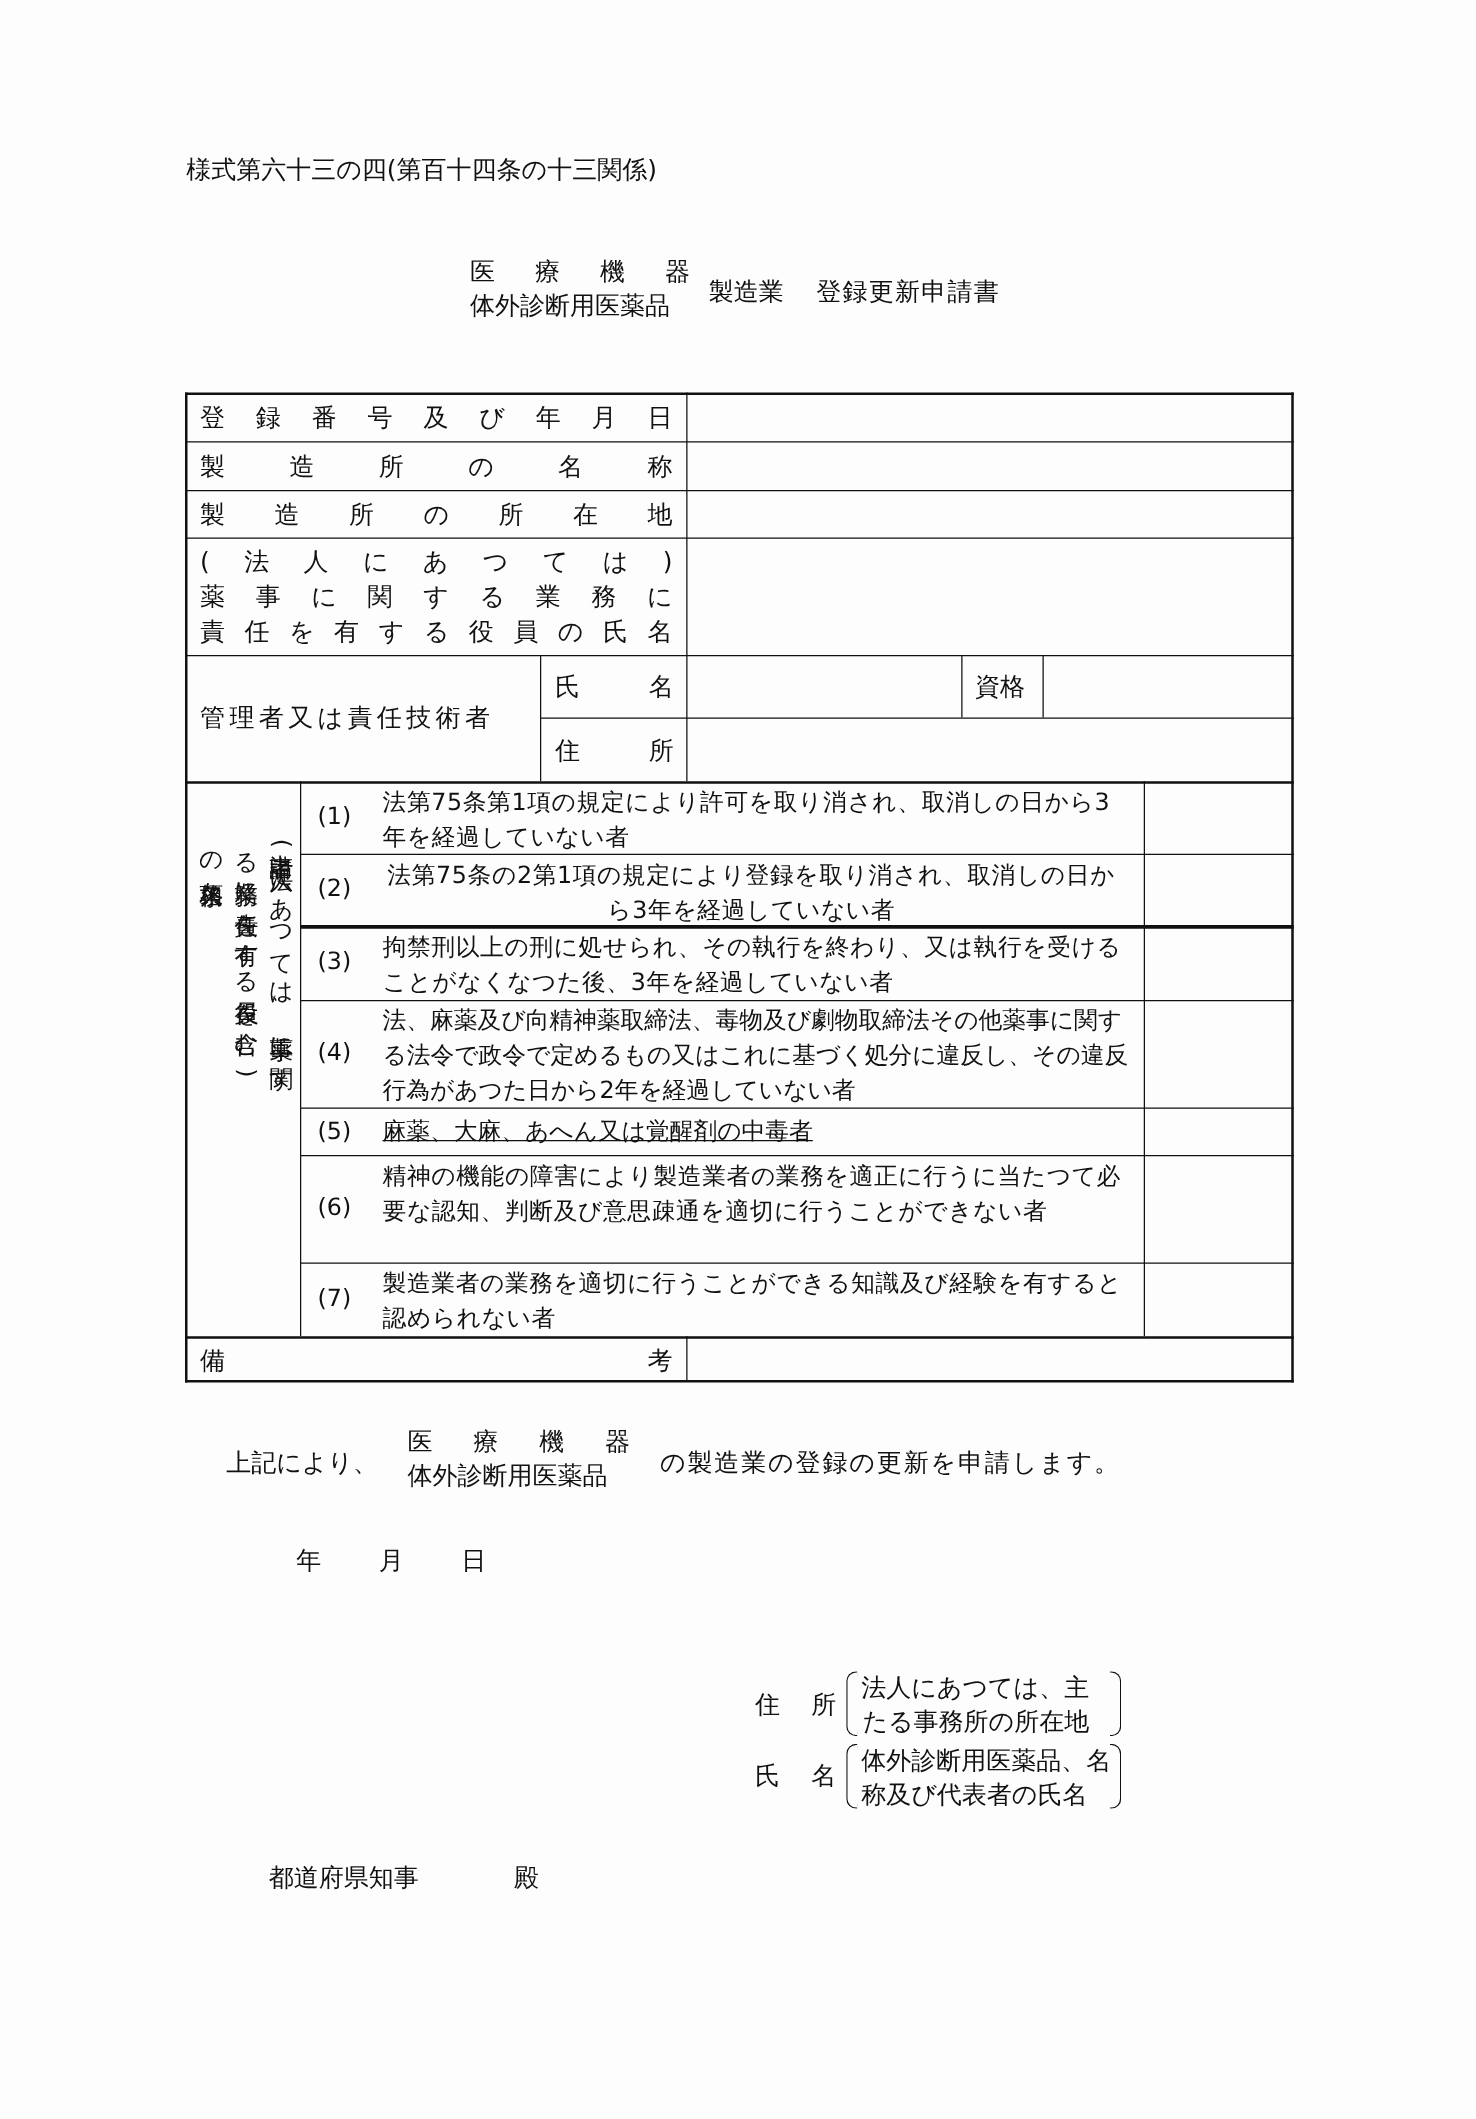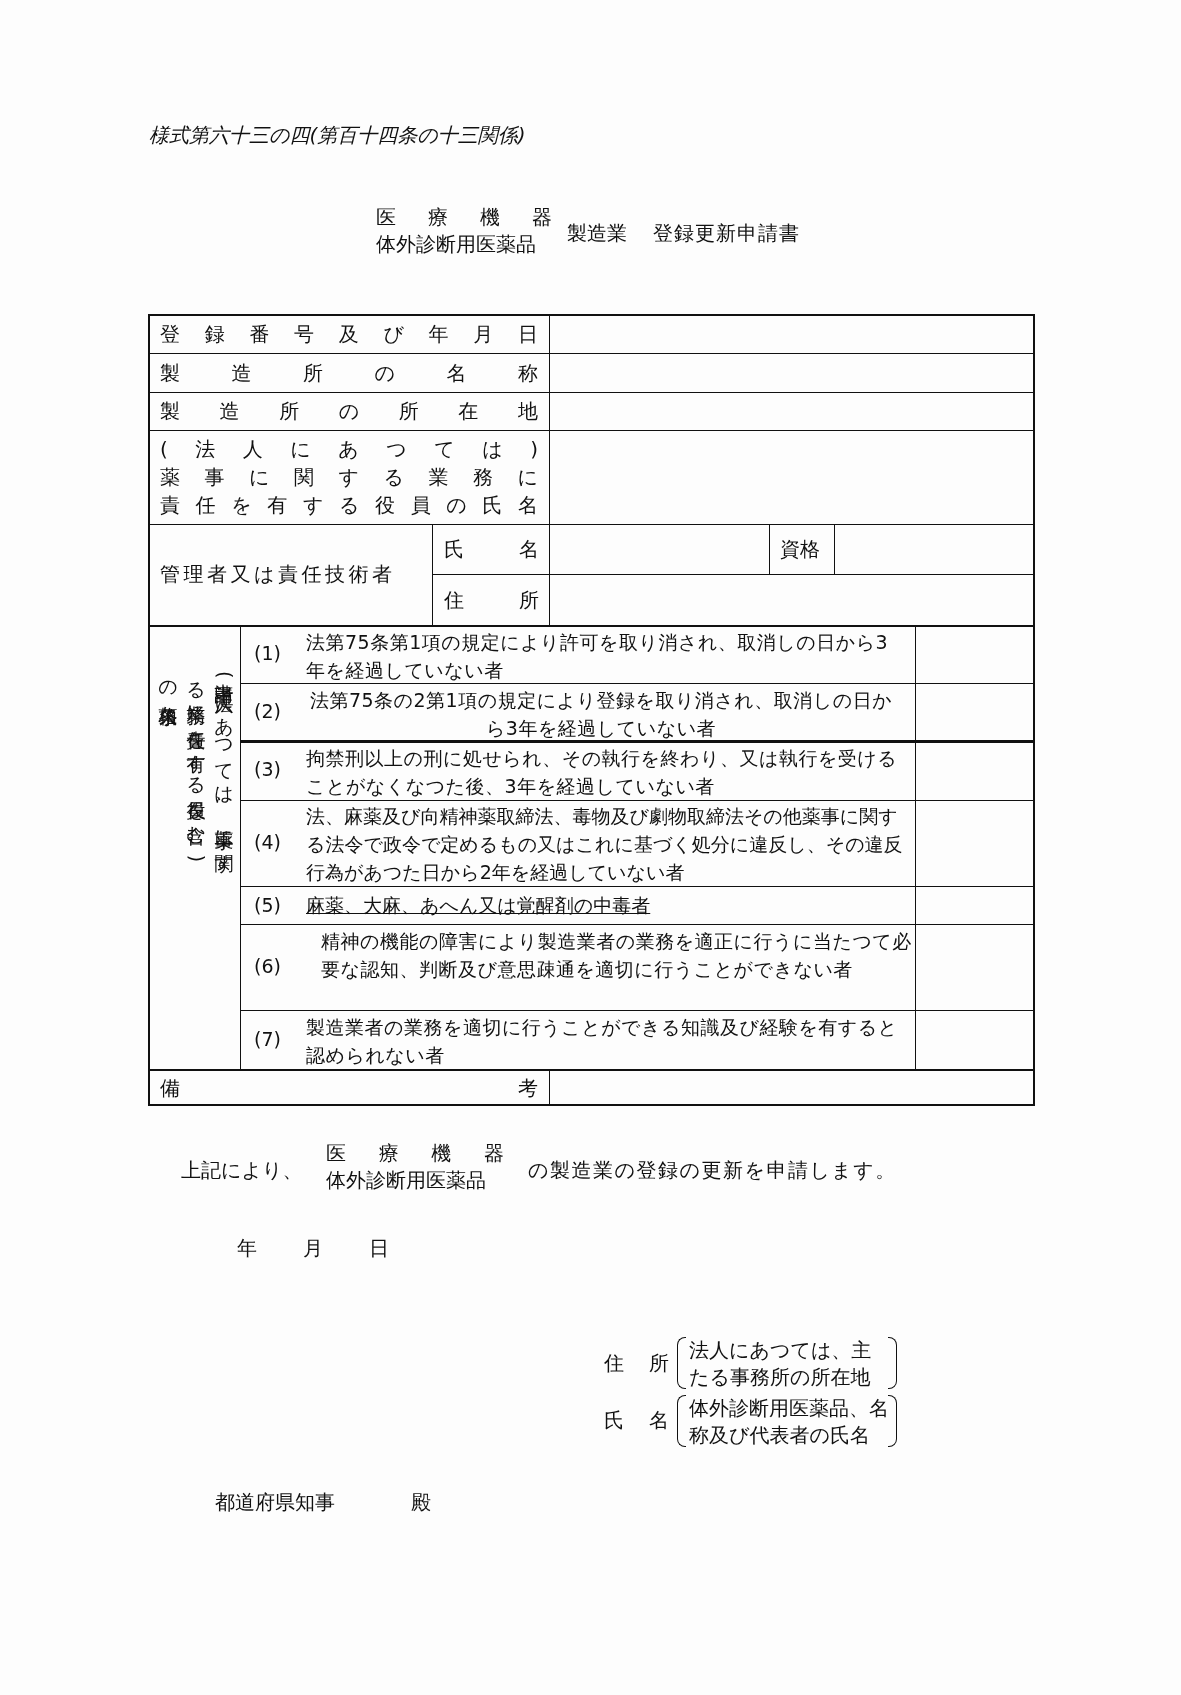--- a/index.html
+++ b/index.html
@@ -9,21 +9,21 @@
   .t20 { font-size:20px; line-height:22px; }
   .t19 { font-size:19px; line-height:21px; }
   .spread { display:flex; justify-content:space-between; }
   .line { position:absolute; background:#111; }
   .vtext { writing-mode:vertical-rl; font-size:19px; line-height:26px; letter-spacing:1px; }
   .paren { position:absolute; border:1.5px solid #111; }
 </style>
 </head>
 <body>
 
-<div class="abs t20" style="left:149px;top:124px;font-style:italic;">様式第六十三の四(第百十四条の十三関係)</div>
+<div class="abs t20" style="left:149px;top:124px;">様式第六十三の四(第百十四条の十三関係)</div>
 
 <div class="abs" style="left:376px;top:206px;width:176px;">
   <div class="t20 spread">
     <span>医</span>
     <span>療</span>
     <span>機</span>
     <span>器</span>
   </div>
   <div class="t20" style="margin-top:5px;letter-spacing:0px;">体外診断用医薬品</div>
 </div>
@@ -166,21 +166,21 @@
 
   <div class="abs t19" style="left:254px;top:832px;">(4)</div>
   <div class="abs t19" style="left:306px;top:802px;width:606px;white-space:normal;line-height:28px;">法、麻薬及び向精神薬取締法、毒物及び劇物取締法その他薬事に関する法令で政令で定めるもの又はこれに基づく処分に違反し、その違反行為があつた日から2年を経過していない者</div>
   <div class="abs" style="left:918px;top:802px;width:113px;height:82px;"></div>
 
   <div class="abs t19" style="left:254px;top:895px;">(5)</div>
   <div class="abs t19" style="left:306px;top:895px;text-decoration:underline;">麻薬、大麻、あへん又は覚醒剤の中毒者</div>
   <div class="abs" style="left:918px;top:888px;width:113px;height:34px;"></div>
 
   <div class="abs t19" style="left:254px;top:956px;">(6)</div>
-  <div class="abs t19" style="left:306px;top:927px;width:600px;white-space:normal;line-height:28px;letter-spacing:0.5px;margin-left:15px;">精神の機能の障害により製造業者の業務を適正に行うに当たつて必要な認知、判断及び意思疎通を適切に行うことができない者</div>
+  <div class="abs t19" style="left:306px;top:927px;width:600px;white-space:normal;line-height:28px;letter-spacing:0.5px;">精神の機能の障害により製造業者の業務を適正に行うに当たつて必要な認知、判断及び意思疎通を適切に行うことができない者</div>
   <div class="abs" style="left:918px;top:926px;width:113px;height:82px;"></div>
 
   <div class="abs t19" style="left:254px;top:1029px;">(7)</div>
   <div class="abs t19" style="left:306px;top:1013px;width:600px;white-space:normal;line-height:28px;letter-spacing:0.5px;">製造業者の業務を適切に行うことができる知識及び経験を有すると認められない者</div>
   <div class="abs" style="left:918px;top:1012px;width:113px;height:55px;"></div>
 
   <div class="abs t20 spread" style="left:160px;top:1077px;width:378px;">
     <span>備</span>
     <span>考</span>
   </div>
@@ -201,21 +201,21 @@
 
 <div class="abs t20" style="left:237px;top:1237px;">年</div>
 <div class="abs t20" style="left:303px;top:1237px;">月</div>
 <div class="abs t20" style="left:369px;top:1237px;">日</div>
 
 <div class="abs t20 spread" style="left:604px;top:1352px;width:65px;">
   <span>住</span>
   <span>所</span>
 </div>
 <div class="paren" style="left:677px;top:1337px;width:8px;height:50px;border-right:none;border-radius:8px 0 0 8px;"></div>
-<div class="abs t20" style="left:689px;top:1337px;line-height:27px;">
+<div class="abs t20" style="left:689px;top:1337px;line-height:27px;text-align:right;">
   <div>法人にあつては、主</div>
   <div>たる事務所の所在地</div>
 </div>
 <div class="paren" style="left:888px;top:1337px;width:8px;height:50px;border-left:none;border-radius:0 8px 8px 0;"></div>
 
 <div class="abs t20 spread" style="left:604px;top:1409px;width:65px;">
   <span>氏</span>
   <span>名</span>
 </div>
 <div class="paren" style="left:677px;top:1395px;width:8px;height:50px;border-right:none;border-radius:8px 0 0 8px;"></div>

